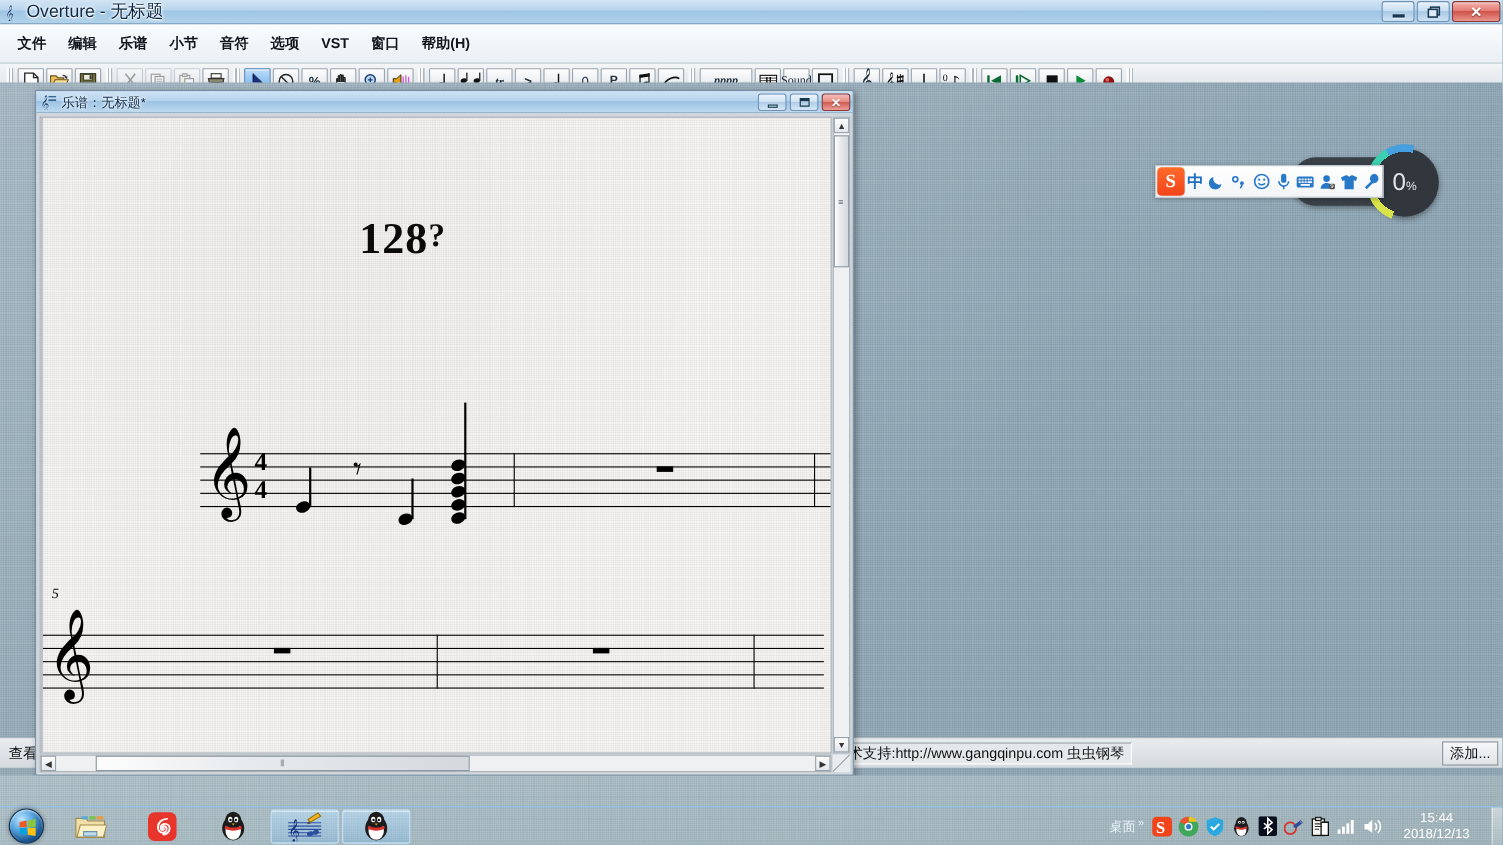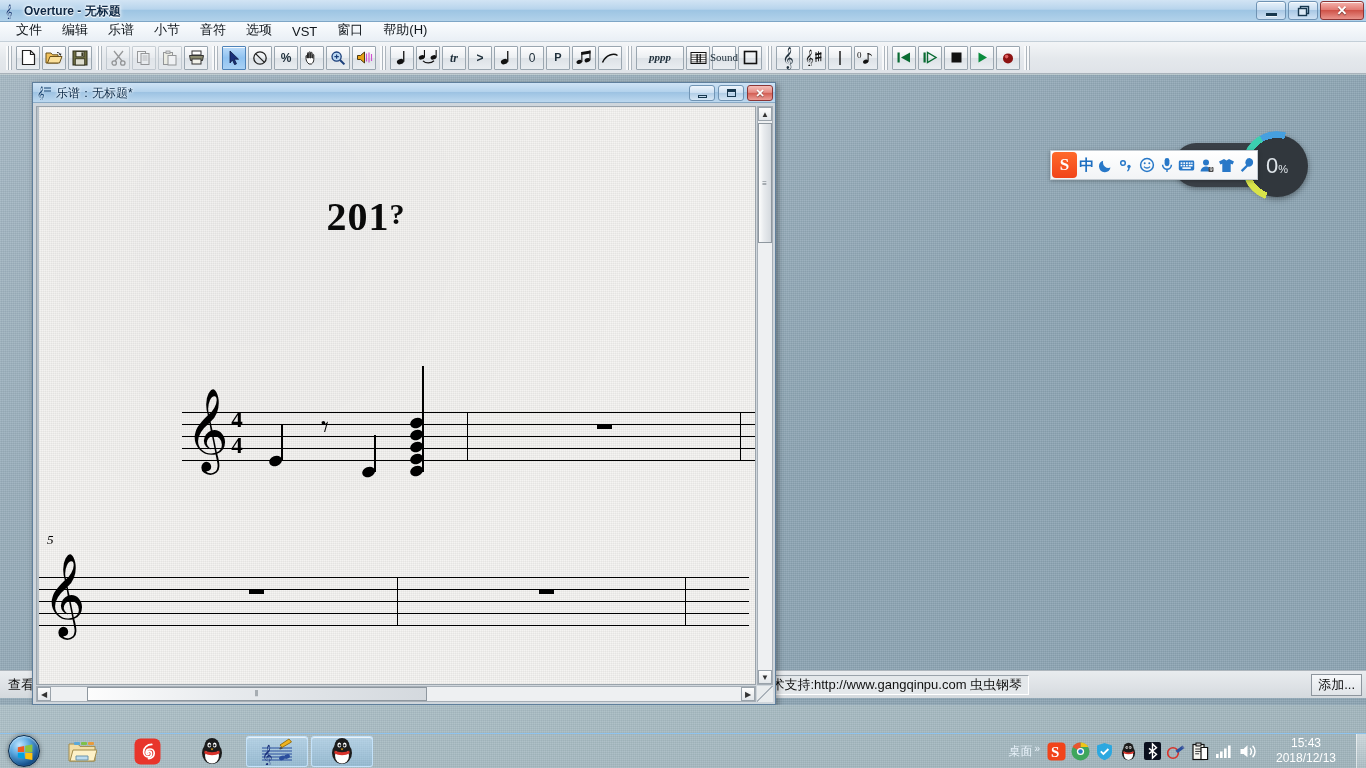--- a/index.html
+++ b/index.html
@@ -38,23 +38,22 @@
     border-bottom:1px solid #7ea6c6;
     overflow:hidden;
   }
   .title-ico{
     position:absolute; left:4px; top:3px; width:16px; height:16px;
     font-size:15px; color:#1b3f7a; line-height:16px; text-align:center;
     text-shadow:0 0 1px #fff;
   }
   #app-title-text{
     position:absolute; left:24px; top:2px; height:18px; line-height:18px;
-    font-size:12px; color:#0d2744; white-space:nowrap;
+    font-size:16px; color:#0d2744; white-space:nowrap;
     text-shadow:0 0 3px #fff, 0 0 5px #fff, 0 1px 0 #fff;
-    font-weight:bold;
   }
   .winbtns{ position:absolute; right:2px; top:1px; display:flex; gap:2px; }
   .winbtn{
     width:30px; height:19px; border-radius:3px;
     border:1px solid #6f93b4; position:relative;
     background:linear-gradient(180deg,#e8f2fb 0%,#c7dcf0 48%,#a9c8e4 50%,#cfe2f4 100%);
     box-shadow:inset 0 1px 0 rgba(255,255,255,.8);
   }
   .winbtn.close{
     width:44px;
@@ -65,23 +64,23 @@
     position:absolute; left:0; right:0; top:0; bottom:0;
     display:flex; align-items:center; justify-content:center;
     font-size:11px; color:#17384f; font-weight:bold;
     text-shadow:0 1px 0 rgba(255,255,255,.75);
   }
   .winbtn.close .wb-glyph{ color:#fff; font-size:13px; text-shadow:0 1px 1px rgba(0,0,0,.5);}
   .wb-min{ width:11px; height:3px; background:#17384f; margin-top:7px; box-shadow:0 1px 0 rgba(255,255,255,.7); }
 
   
   #menubar{
-    height:20px; background:linear-gradient(180deg,#fafcfe,#e9eff5);
+    height:36px; background:linear-gradient(180deg,#fafcfe,#e9eff5);
     border-bottom:1px solid #c4cfd8;
-    display:flex; align-items:flex-end; padding-left:6px;
+    display:flex; align-items:center; padding-left:6px;font-weight:bold;
   }
   .menu-item{
     padding:2px 10px; font-size:13px; color:#10161c; cursor:default;
     white-space:nowrap;
   }
 
   
   #toolbar{
     height:32px;
     background:linear-gradient(180deg,#f3f5f7 0%,#e4e8ec 55%,#dfe3e8 100%);
@@ -715,21 +714,21 @@
           </div>
         </div>
       </div>
 
       <div id="score-body">
         <div id="paper-viewport">
           <div id="paper">
             <div id="paper-left-edge"></div>
 
             <div id="score-title-heading">
-              <span>201</span><span class="qm">?</span>
+              <span>128</span><span class="qm">?</span>
             </div>
 
             <div class="system" style="left:0;top:285px;width:740px;height:120px;">
               <div class="staff" style="left:145px;top:20px;width:575px;height:50px;">
                 <div class="staff-line" style="top:0px;width:575px;"></div>
                 <div class="staff-line" style="top:12px;width:575px;"></div>
                 <div class="staff-line" style="top:24px;width:575px;"></div>
                 <div class="staff-line" style="top:36px;width:575px;"></div>
                 <div class="staff-line" style="top:48px;width:575px;"></div>
 
@@ -1079,18 +1078,18 @@
     </div>
     <div class="tray-ico">
       <svg width="19" height="17" viewBox="0 0 19 17">
           <path d="M1.5 6h3l4-3.7v12L4.5 11h-3z" fill="#fff"></path>
           <path d="M11 5.2a4.6 4.6 0 0 1 0 6.6" fill="none" stroke="#fff" stroke-width="1.5"></path>
           <path d="M13.6 2.8a8 8 0 0 1 0 11.4" fill="none" stroke="#fff" stroke-width="1.5"></path>
         </svg>
     </div>
 
     <div class="tray-clock">
-      <div>15:43</div>
+      <div>15:44</div>
       <div>2018/12/13</div>
     </div>
     <div class="show-desktop"></div>
   </div>
 </div>
 
 </body></html>

